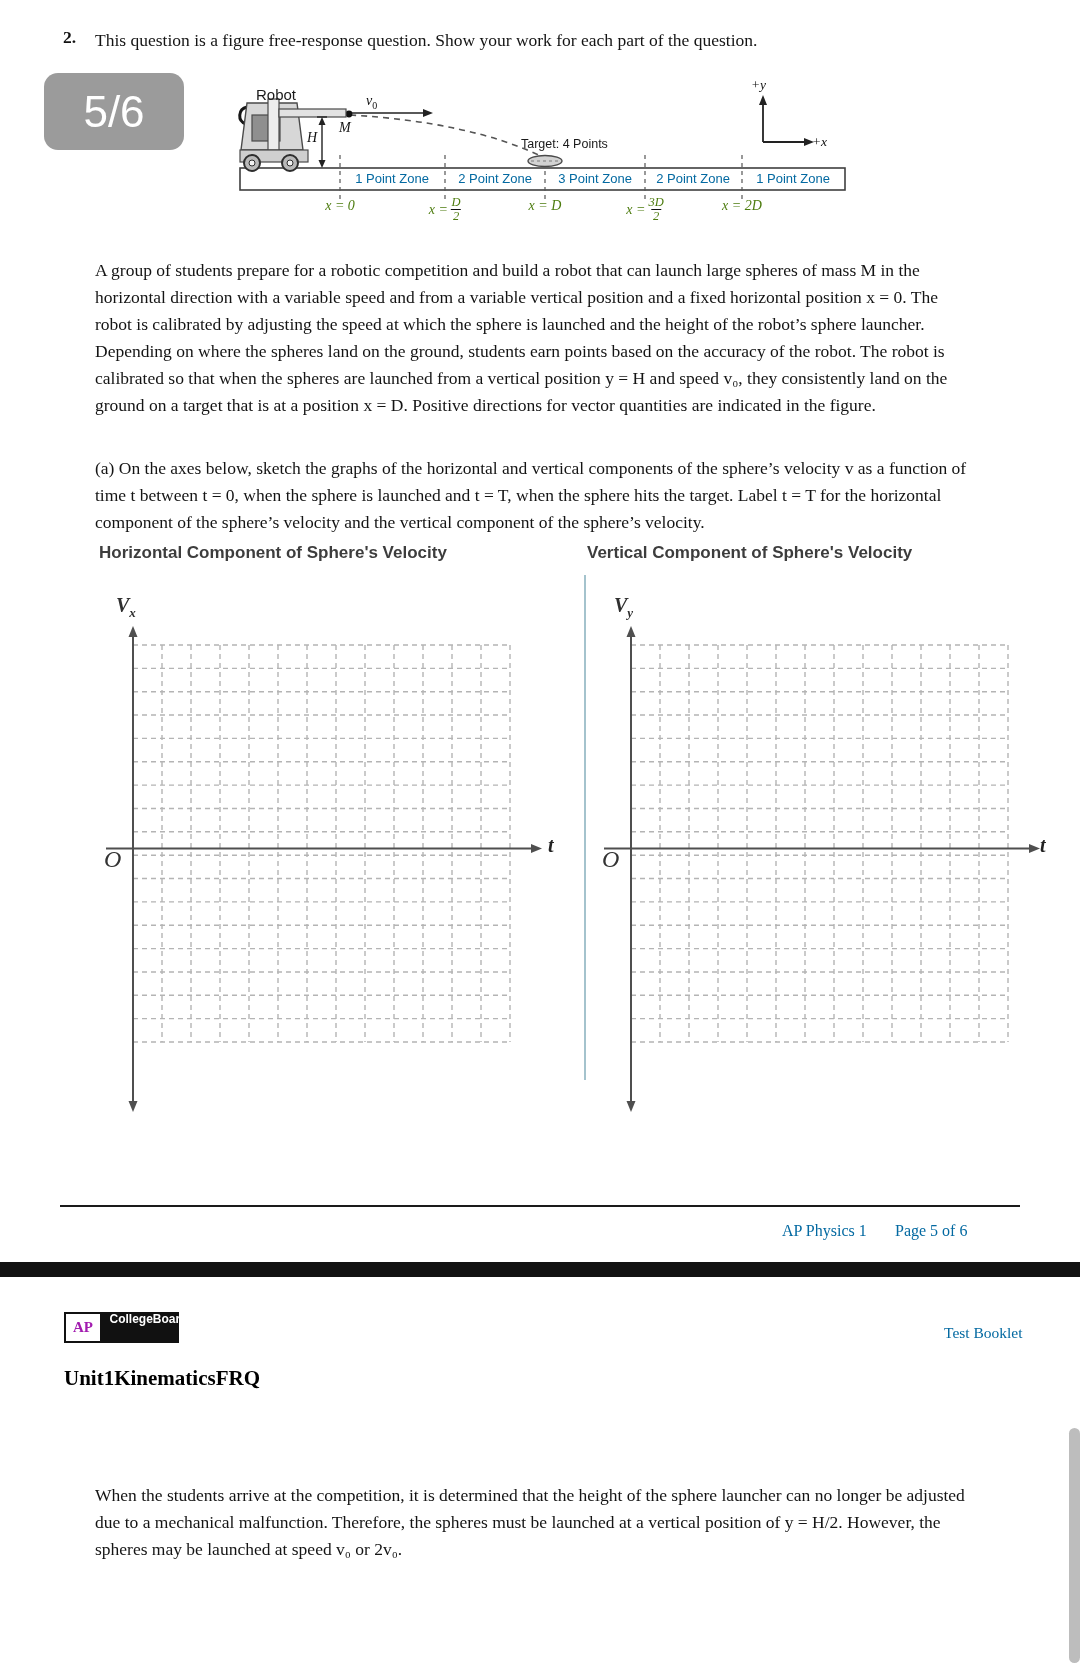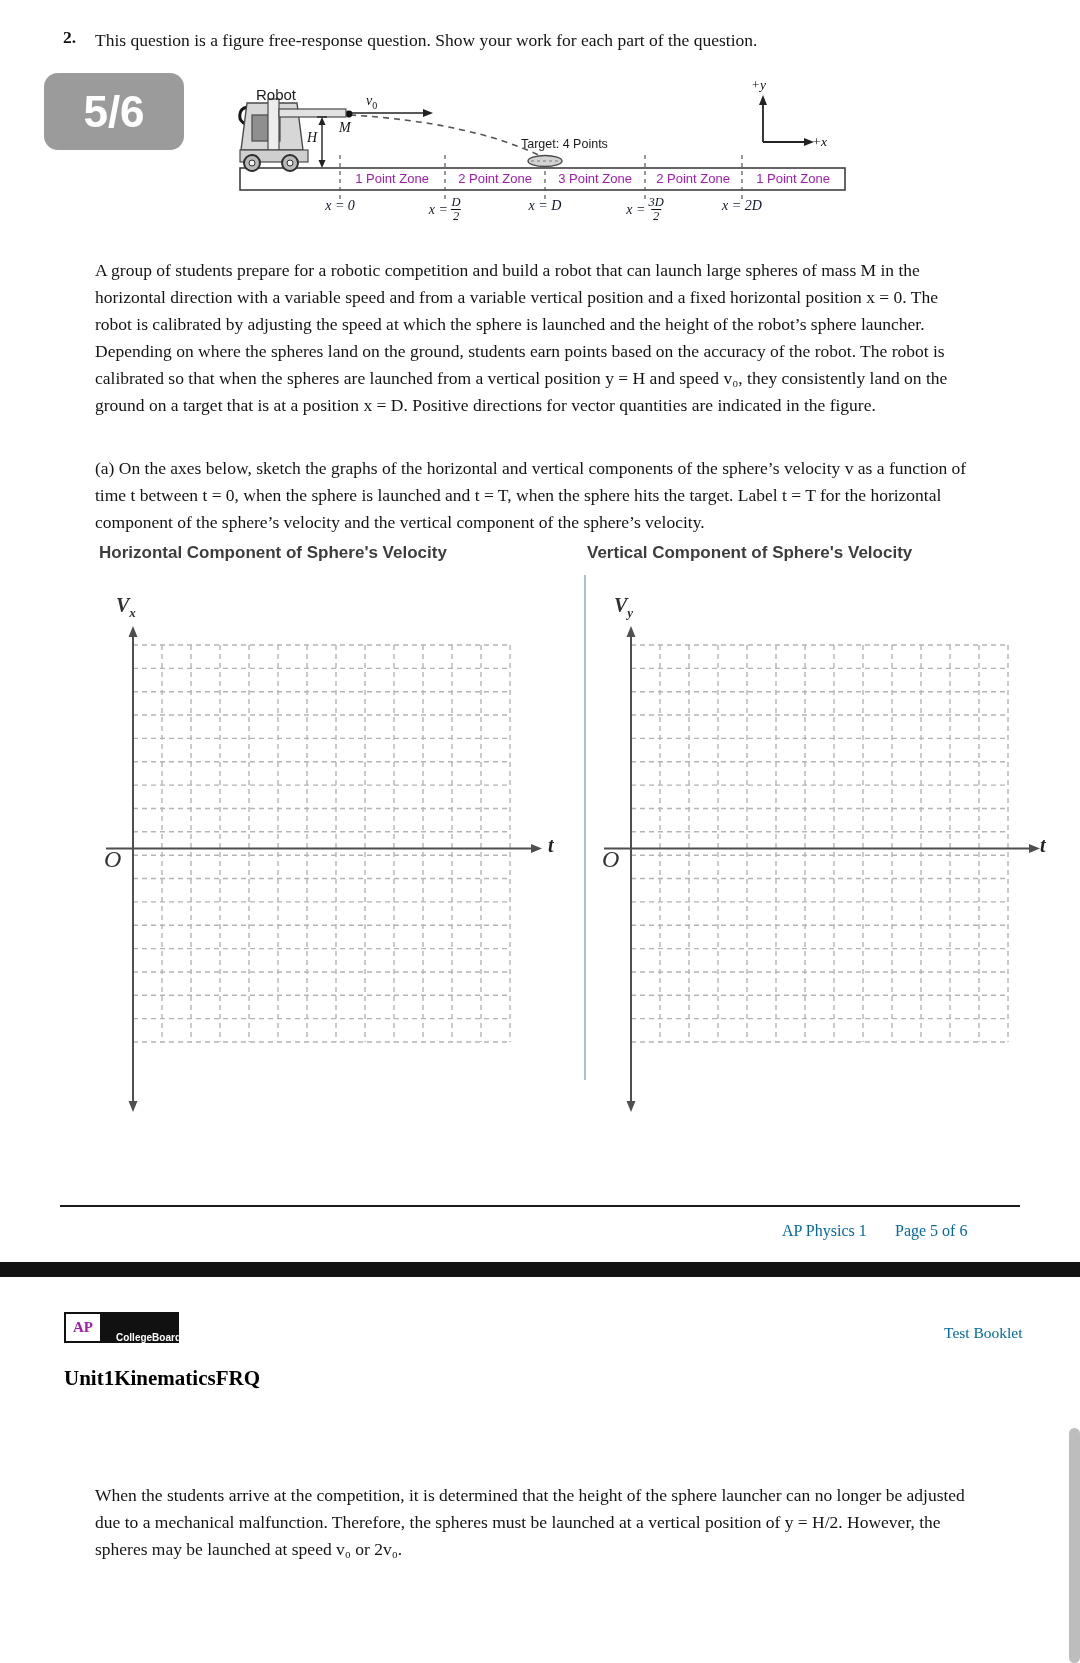--- a/index.html
+++ b/index.html
@@ -3,48 +3,48 @@
 <meta charset="utf-8">
 <style>
   *{margin:0;padding:0;box-sizing:border-box}
   html,body{background:#ffffff}
   .canvas{position:relative;width:1080px;height:1663px;background:#fff;overflow:hidden;color:#111;}
   .abs{position:absolute}
   .serif{font-family:"Liberation Serif",serif}
   .body-text{font-size:17.5px;line-height:27px;color:#141414;font-family:"Liberation Serif",serif}
   .qnum{font-weight:bold;font-size:17.5px}
   .badge{width:140px;height:77px;background:#9b9b9b;border-radius:14px;color:#fff;
-         font-family:"Liberation Sans",sans-serif;font-size:44px;font-weight:700;
+         font-family:"Liberation Sans",sans-serif;font-size:44px;font-weight:400;
          display:flex;align-items:center;justify-content:center}
   .fig-label{font-size:15px;color:#1a1a1a;font-family:"Liberation Sans",sans-serif}
   .math{font-family:"Liberation Serif",serif;font-style:italic;font-size:14px;color:#111}
   .math sub{font-style:normal;font-size:10px}
-  .zone-label{width:110px;text-align:center;font-size:13px;color:#a21caf;
+  .zone-label{width:110px;text-align:center;font-size:13px;color:#0369a1;
               font-family:"Liberation Sans",sans-serif;transform:translateX(-50%)}
   .xlab{transform:translateX(-50%);white-space:nowrap;font-family:"Liberation Serif",serif;
-        font-style:italic;font-size:14px;color:#0f172a;display:flex;align-items:center;gap:3px}
+        font-style:italic;font-size:14px;color:#4d7c0f;display:flex;align-items:center;gap:3px}
   .frac{display:inline-flex;flex-direction:column;align-items:center;line-height:1.05;font-size:12.5px}
   .frac .den{border-top:1px solid #111;padding:0 2px}
   .graph-title{font-family:"Liberation Sans",sans-serif;font-weight:700;font-size:17px;color:#3d3d3d}
   .vlab{font-family:Liberation Serif, serif;font-style:italic;font-weight:700;font-size:20px;color:#2f2f2f}
   .vlab sub{font-size:13px;font-weight:700}
   .olab{font-family:"Liberation Serif",serif;font-style:italic;font-size:24px;color:#333}
   .tlab{font-family:"Liberation Serif",serif;font-style:italic;font-weight:700;font-size:20px;color:#222}
   .grid{stroke:#b4b4b4;stroke-width:1.4;stroke-dasharray:5 4}
   .axis{stroke:#4f4f4f;stroke-width:2}
   .axis-head{fill:#4f4f4f}
   .divider-blue{width:2px;background:#a4c3cd}
   .rule{background:#1a1a1a}
   .pagebar{background:#121212}
   .footer-text{font-family:"Liberation Serif",serif;font-size:16px;color:#0369a1}
   .logo{display:flex;align-items:stretch;height:31px}
   .logo-ap{width:38px;background:#fff;border:2.5px solid #111;display:flex;align-items:center;justify-content:center;
            font-family:"Liberation Serif",serif;font-weight:bold;font-size:15px;color:#a21caf}
-  .logo-cb{width:77px;background:#111;color:#fff;display:flex;align-items:flex-end;justify-content:center;gap:16px;
-           font-family:"Liberation Sans",sans-serif;font-weight:bold;font-size:10px}
+  .logo-cb{width:77px;background:#111;color:#fff;display:flex;align-items:flex-start;justify-content:center;gap:16px;
+           font-family:"Liberation Sans",sans-serif;font-weight:bold;font-size:12px}
   .unit-title{font-family:"Liberation Serif",serif;font-weight:bold;font-size:21px;color:#000}
   .scroll-thumb{width:11px;background:#bdbdbd;border-radius:6px}
 </style>
 </head>
 <body>
 
 <div class="canvas">
 
   <div class="abs serif qnum" style="left:63px;top:27px">2.</div>
   <div class="abs body-text" style="left:95px;top:27px;width:900px">This question is a figure free-response question. Show your work for each part of the question.</div>

